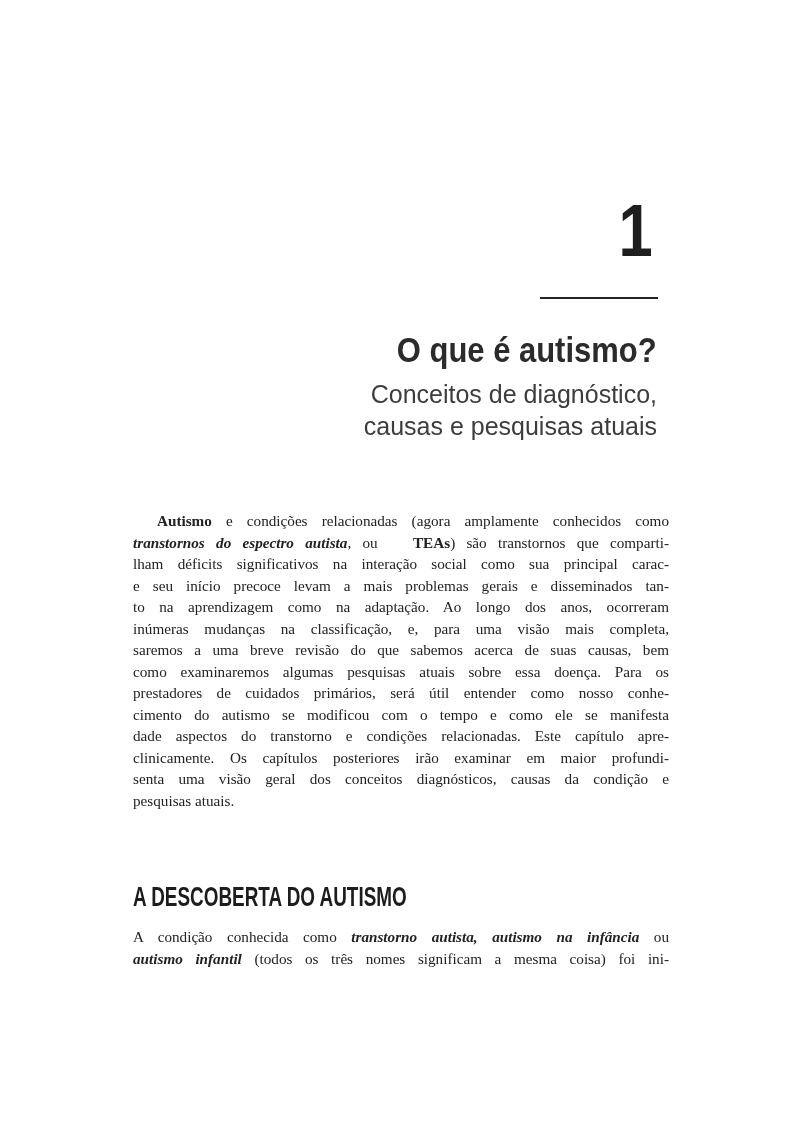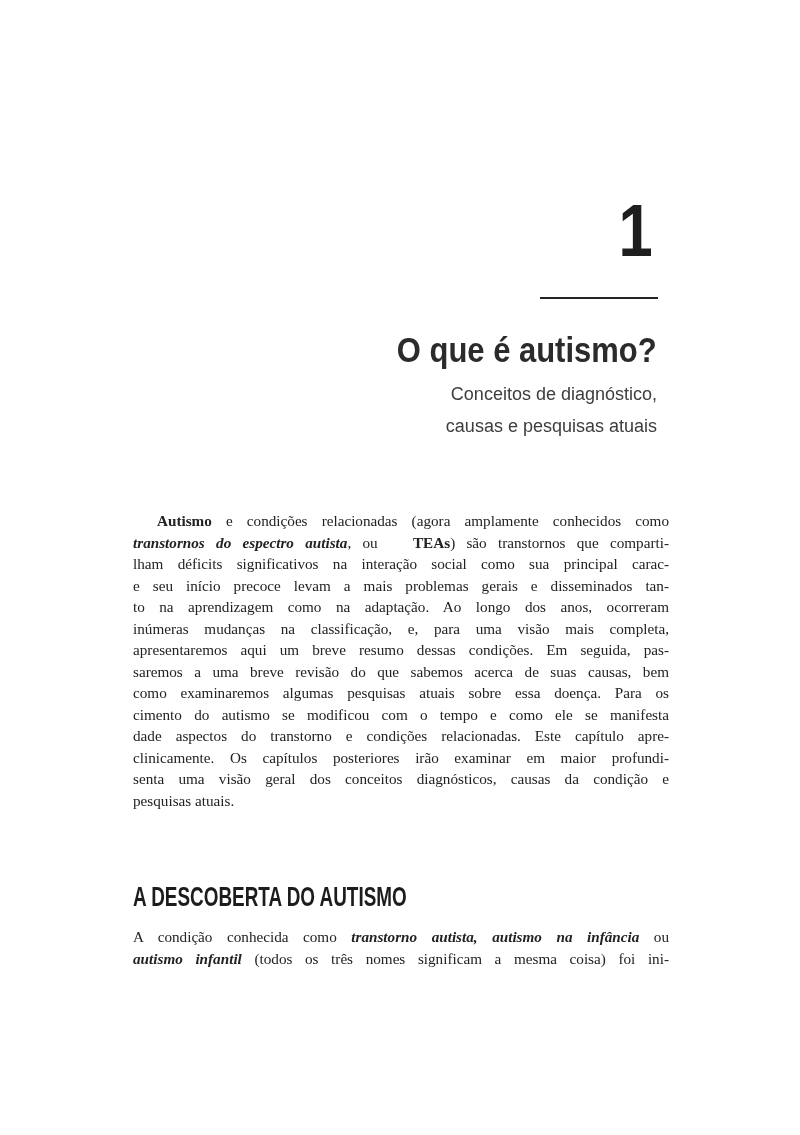--- a/index.html
+++ b/index.html
@@ -46,21 +46,21 @@
     transform: scaleX(0.885);
     transform-origin: 100% 0;
     white-space: nowrap;
   }
   .chapter-subtitle {
     position: absolute;
     top: 378px;
     right: 143px;
     font-family: "Liberation Sans", sans-serif;
     font-weight: 400;
-    font-size: 18px;
+    font-size: 25px;
     line-height: 32px;
     color: #3d3d3d;
     text-align: right;
     white-space: nowrap;
   }
 
   
   .body-paragraph {
     position: absolute;
     left: 133px;
@@ -115,23 +115,23 @@
     <div>causas e pesquisas atuais</div>
   </div>
 
   <div class="body-paragraph p-intro">
       <div class="tline"><span class="b">Autismo</span><span> e condições relacionadas (agora amplamente conhecidos como</span></div>
       <div class="tline"><span class="bi">transtornos do espectro autista</span><span>, ou </span><span class="b">TEAs</span><span>) são transtornos que comparti-</span></div>
       <div class="tline"><span>lham déficits significativos na interação social como sua principal carac-</span></div>
       <div class="tline"><span>e seu início precoce levam a mais problemas gerais e disseminados tan-</span></div>
       <div class="tline"><span>to na aprendizagem como na adaptação. Ao longo dos anos, ocorreram</span></div>
       <div class="tline"><span>inúmeras mudanças na classificação, e, para uma visão mais completa,</span></div>
-      <div class="tline"><span>apresentaremos aqui um breve resumo dessas condições. Em seguida, pas-</span></div>
       <div class="tline"><span>saremos a uma breve revisão do que sabemos acerca de suas causas, bem</span></div>
       <div class="tline"><span>como examinaremos algumas pesquisas atuais sobre essa doença. Para os</span></div>
+      <div class="tline"><span>prestadores de cuidados primários, será útil entender como nosso conhe-</span></div>
       <div class="tline"><span>cimento do autismo se modificou com o tempo e como ele se manifesta</span></div>
       <div class="tline"><span>dade aspectos do transtorno e condições relacionadas. Este capítulo apre-</span></div>
       <div class="tline"><span>clinicamente. Os capítulos posteriores irão examinar em maior profundi-</span></div>
       <div class="tline"><span>senta uma visão geral dos conceitos diagnósticos, causas da condição e</span></div>
       <div class="tline left"><span>pesquisas atuais.</span></div>
     </div>
 
   <h2 class="section-heading">A DESCOBERTA DO AUTISMO</h2>
 
   <div class="body-paragraph p-discovery">

